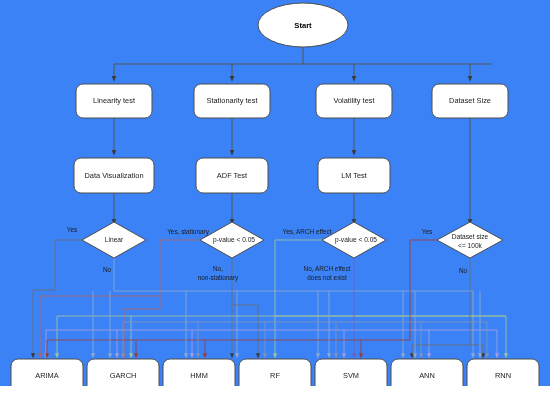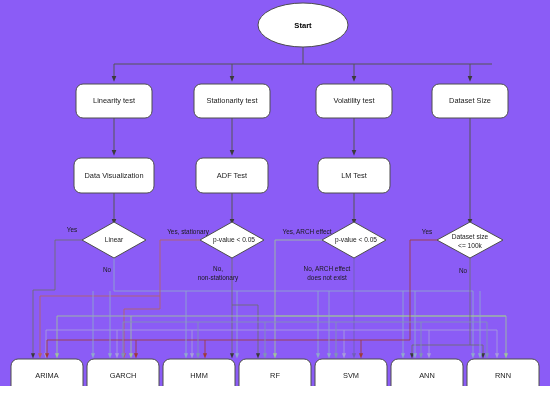--- a/index.html
+++ b/index.html
@@ -7,21 +7,21 @@
     padding: 0;
     background: #ffffff;
   }
   body {
     font-family: "Liberation Sans", sans-serif;
   }
   #canvas-wrap {
     position: relative;
     width: 550px;
     height: 386px;
-    background: #8b5cf6;
+    background: #3b82f6;
     overflow: hidden;
   }
   svg#flowchart {
     display: block;
     width: 550px;
     height: 401px;
   }
   .node-shape {
     fill: #ffffff;
     stroke: #4d4d4d;

